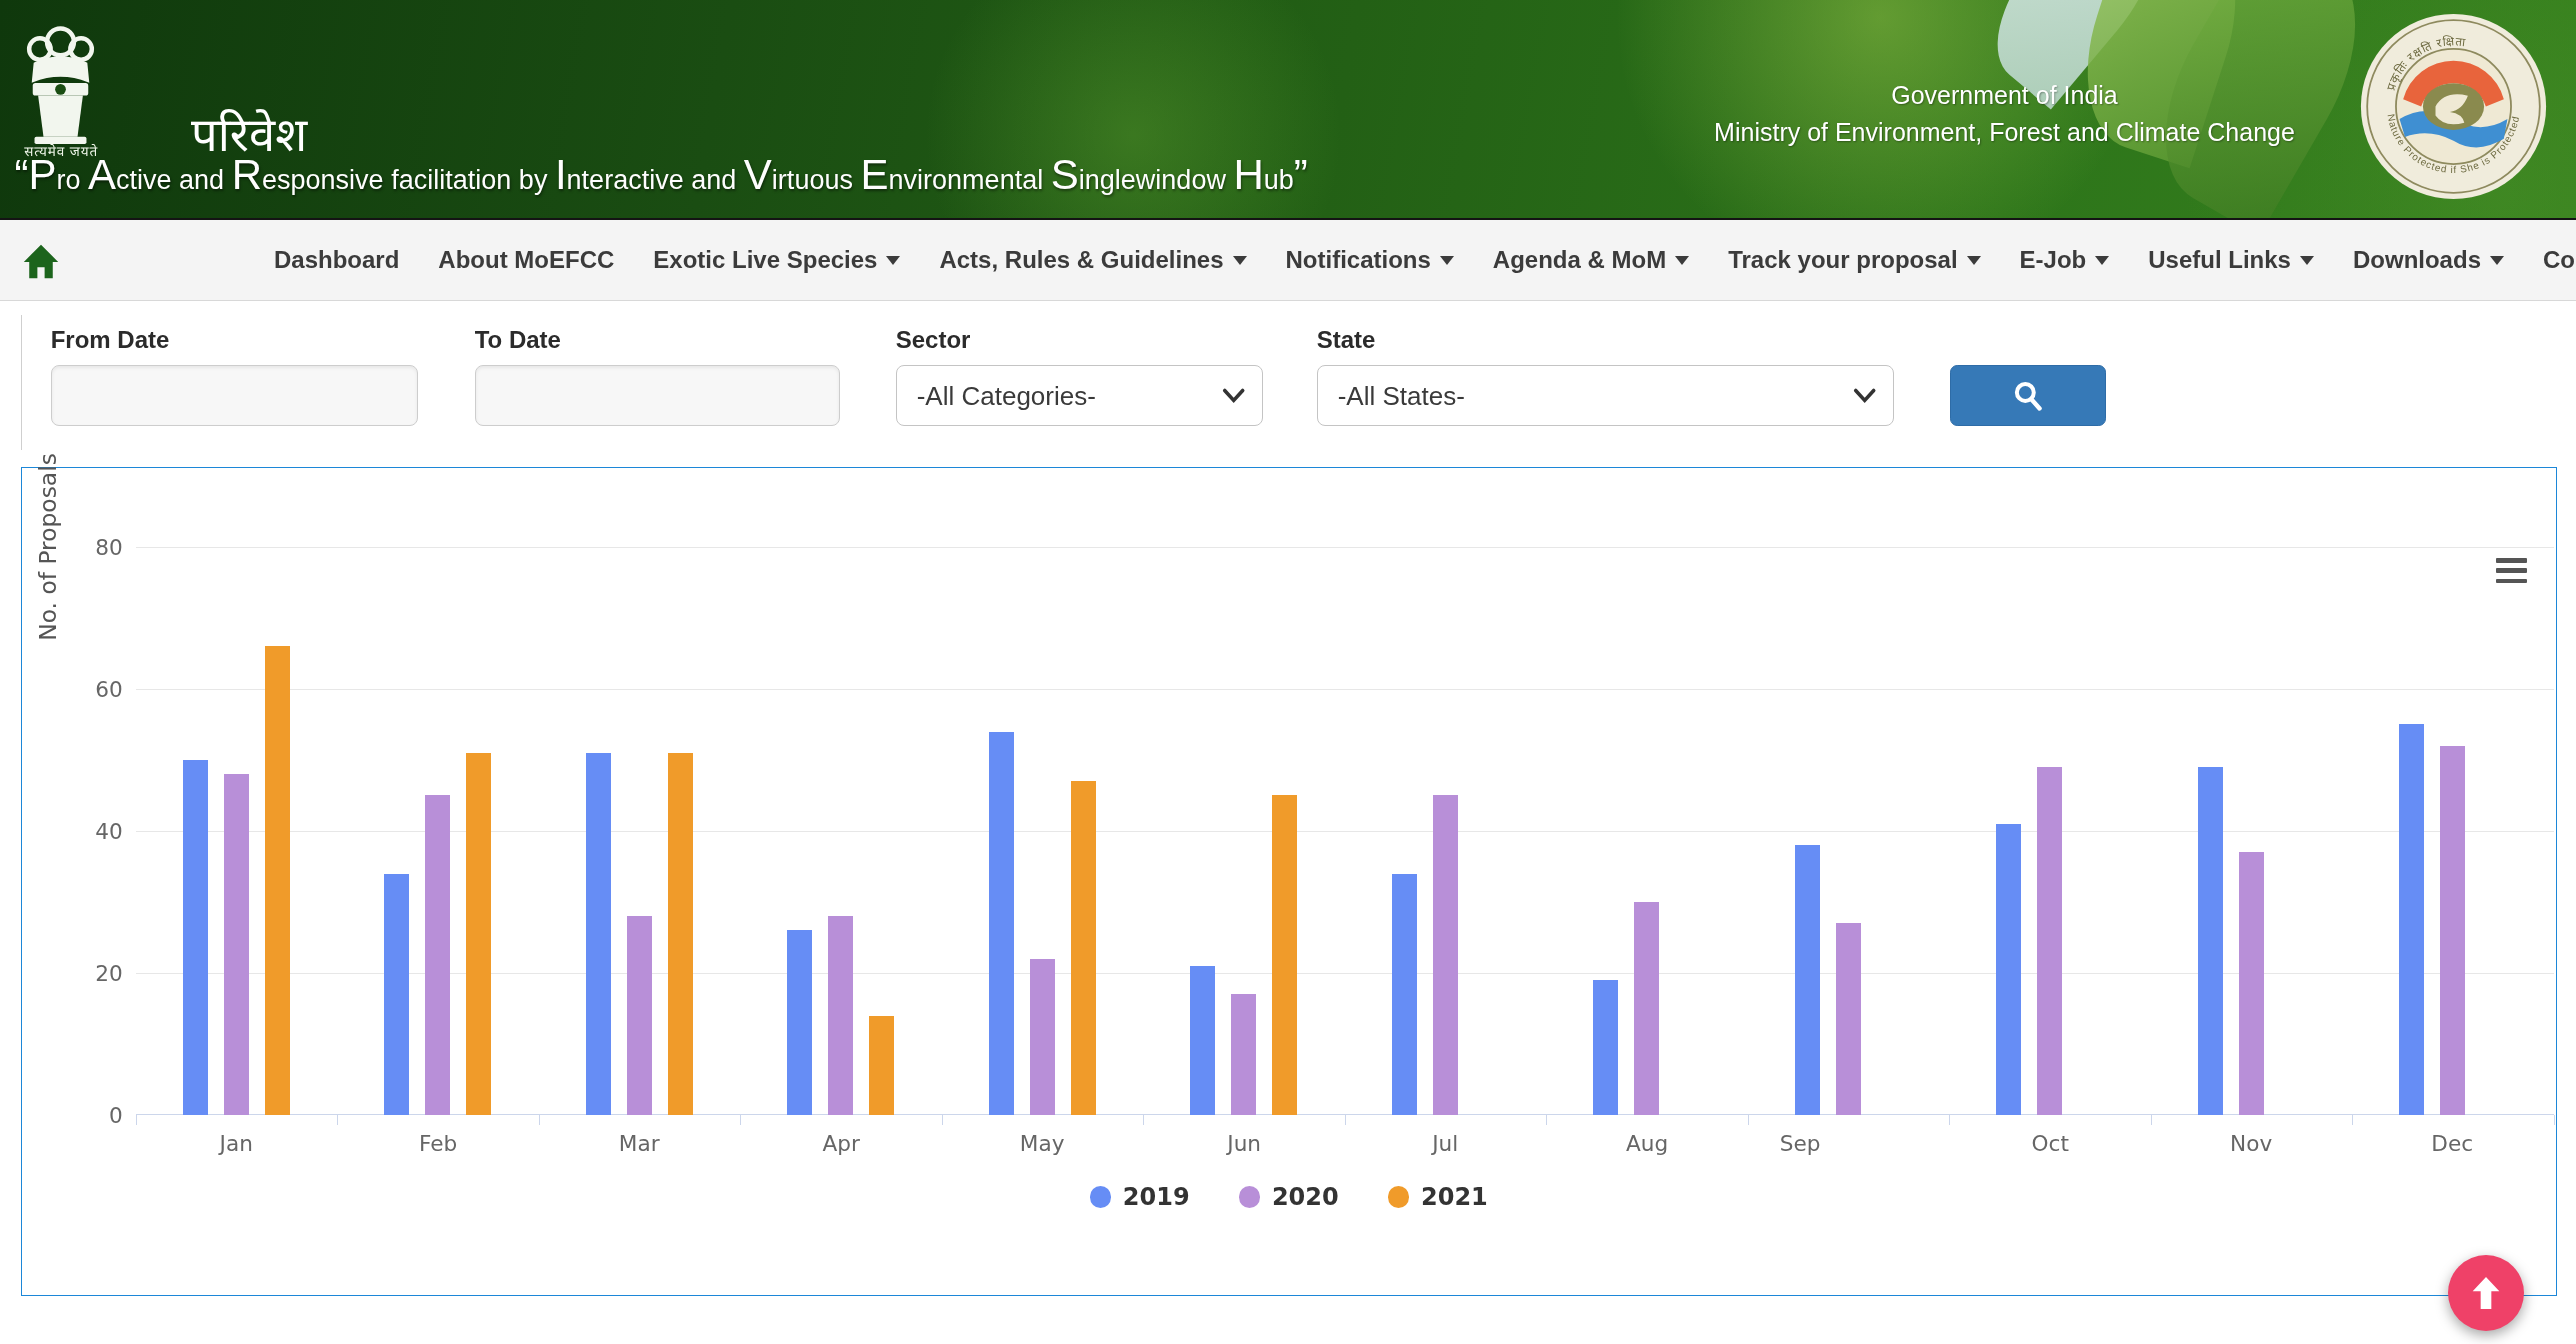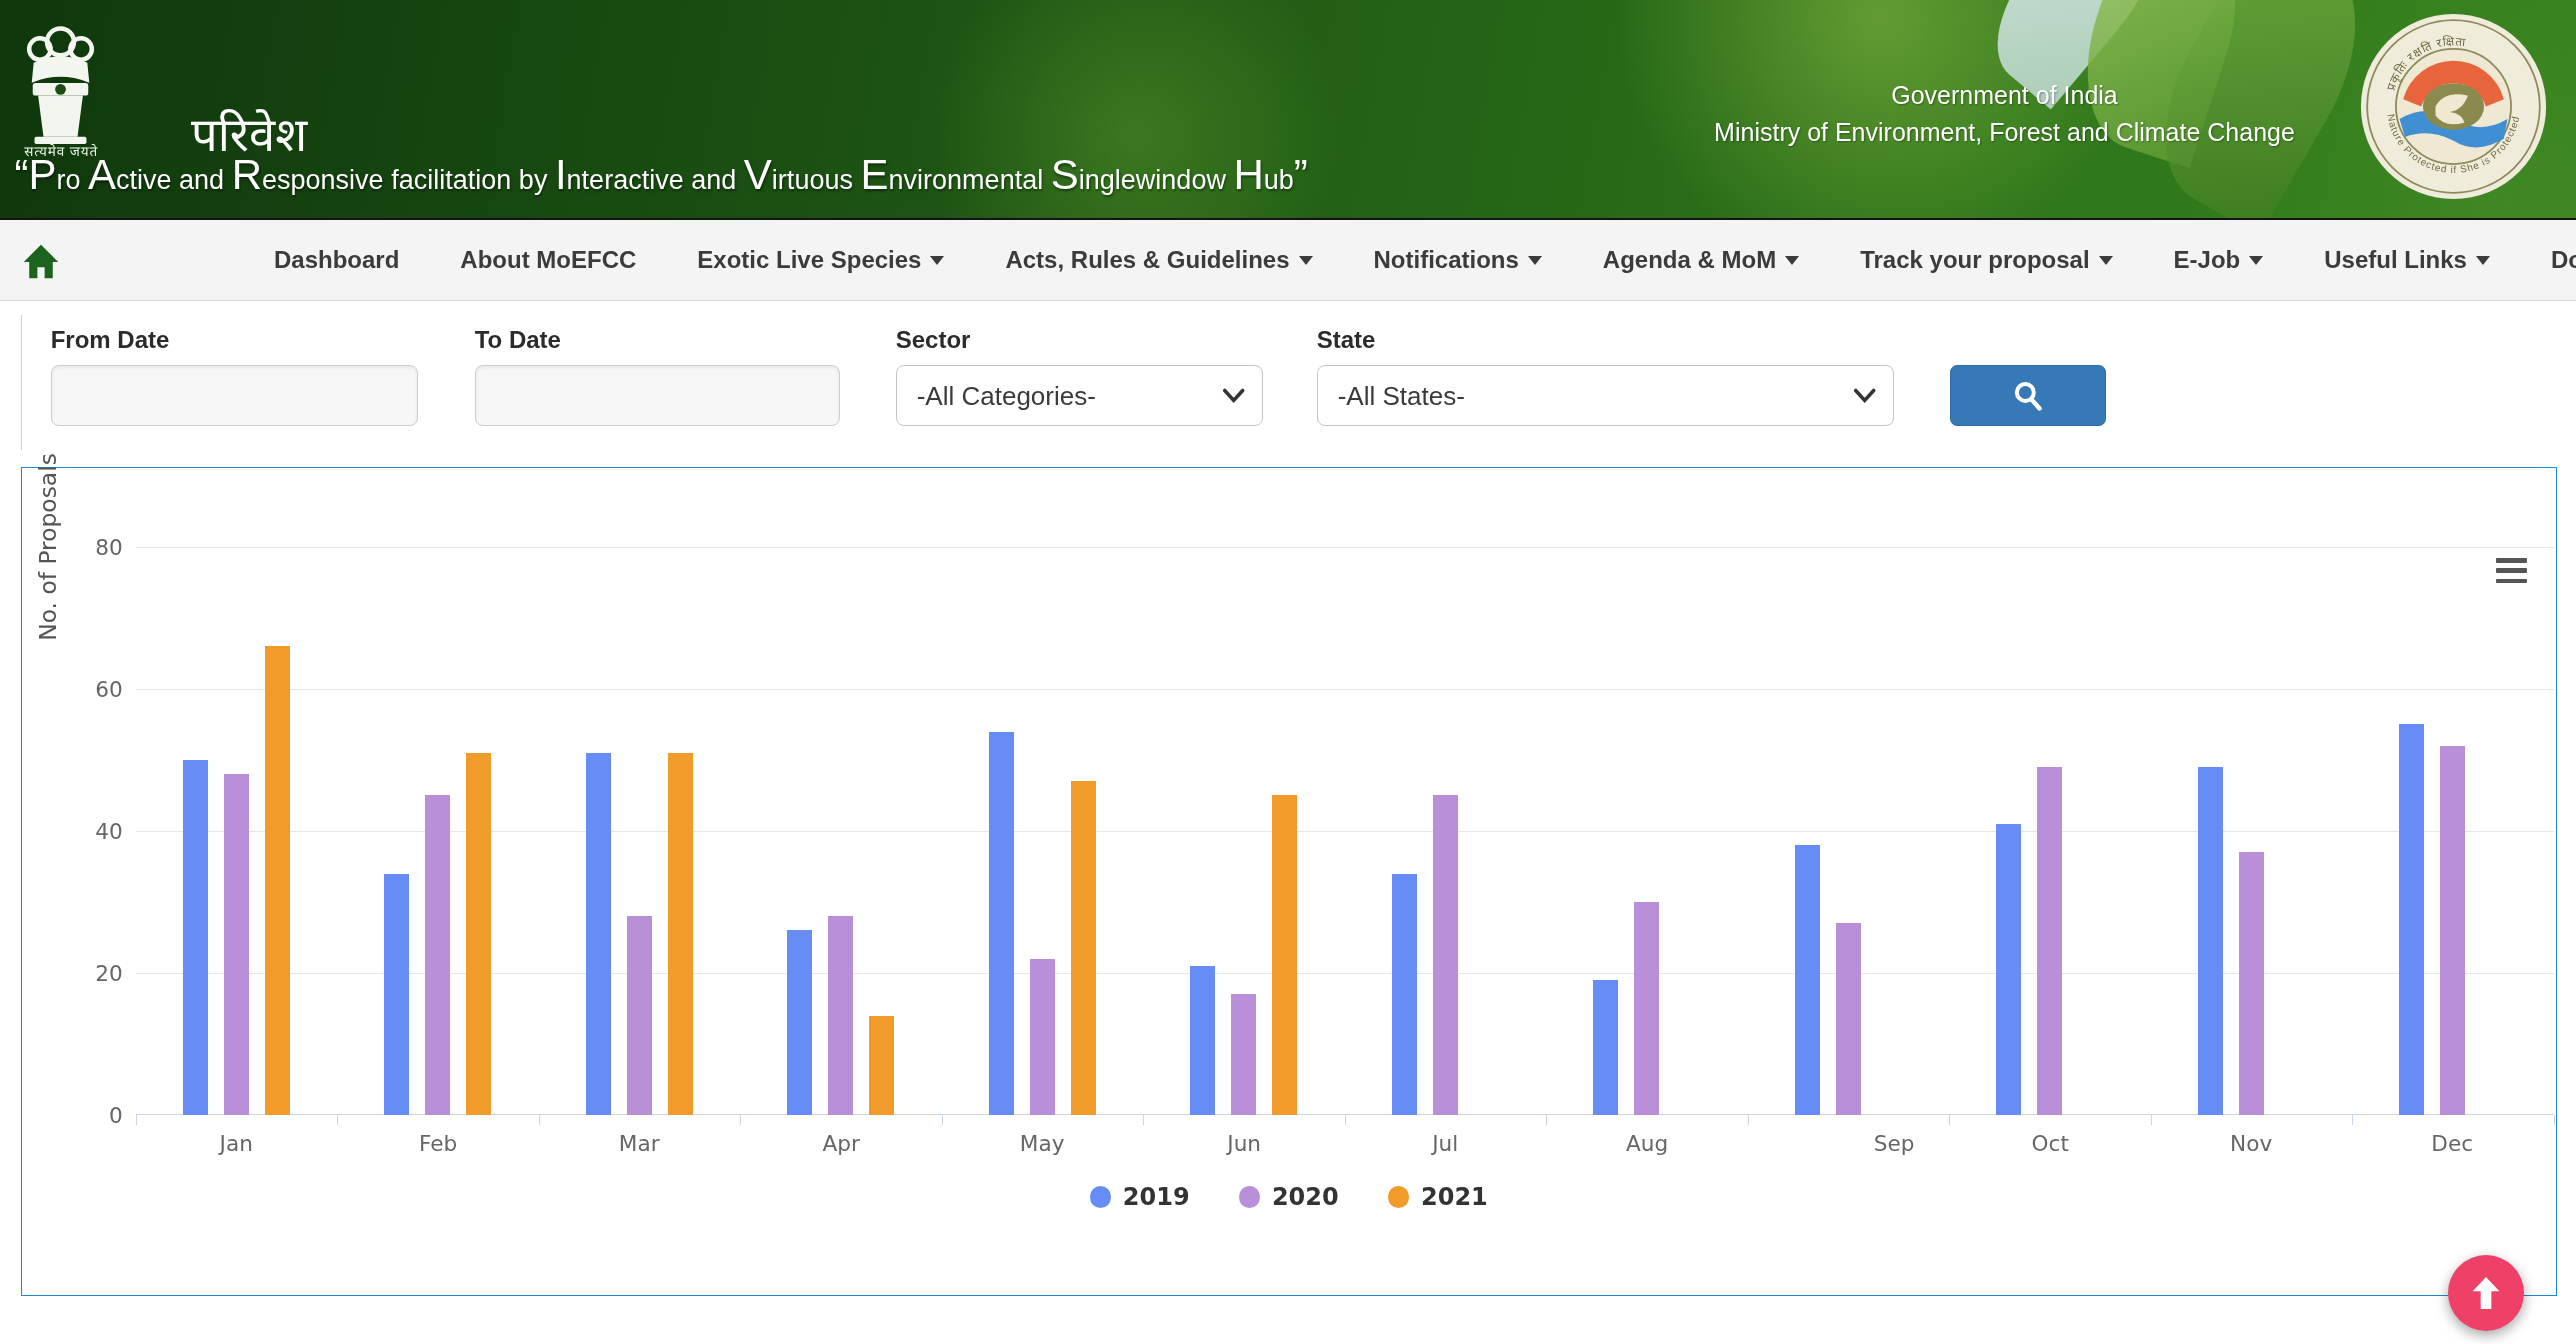--- a/index.html
+++ b/index.html
@@ -31,21 +31,21 @@
   .ministry { position:absolute; left:1645px; top:77px; width:719px; text-align:center; font-size:25px; line-height:37px; font-weight:400; color:#fff; text-shadow:0.9px 0.9px 1.8px rgba(0,0,0,.35); }
   .moefcc-logo { position:absolute; right:29px; top:12.6px; width:187px; height:187px; }
 
   
   .nav {
     position:absolute; left:0; top:218px; width:2576px; height:83px;
     background:#f4f4f4; border-top:2.7px solid #141414; border-bottom:0.9px solid #d8d8d8;
     display:flex; align-items:center;
   }
   .home-btn { position:absolute; left:21.6px; top:21.6px; width:38px; height:38px; cursor:pointer; }
-  .nav-items { position:absolute; left:274px; top:0; height:100%; width:2287px; display:flex; align-items:center; gap:61px; }
+  .nav-items { position:absolute; left:274px; top:0; height:100%; width:2287px; display:flex; align-items:center; gap:39px; }
   .nav-item { font-size:24px; font-weight:700; color:#3b3b3b; white-space:nowrap; cursor:pointer; display:flex; align-items:center; }
   .nav-item.has-caret::after { content:""; display:inline-block; margin-left:9px; border-left:7.2px solid transparent; border-right:7.2px solid transparent; border-top:9px solid #3b3b3b; }
 
   
   .filters { position:absolute; left:20.7px; top:315px; width:2536px; height:135px; border-left:0.9px solid #cfcfcf; }
   .f-label { position:absolute; top:10.8px; font-size:24px; font-weight:700; color:#2b2b2b; }
   .f-input { position:absolute; top:50px; height:61px; background:#f7f7f7; border:1.8px solid #cdcdcd; border-radius:8px; box-shadow:inset 0 1.8px 3.6px rgba(0,0,0,.07); font-size:25px; padding:0 16px; color:#333; }
   .sel-wrap { position:absolute; top:50px; height:61px; background:#fff; border:1.8px solid #c4c4c4; border-radius:8px; }
   .sel-wrap select { width:100%; height:100%; border:none; background:transparent; appearance:none; -webkit-appearance:none; font-size:26px; color:#3a3a3a; padding:0 54px 0 20px; font-family:"Liberation Sans",sans-serif; }
   .sel-wrap svg { position:absolute; right:16px; top:20px; pointer-events:none; }
@@ -284,21 +284,21 @@
         <div class="ytick-label" style="left: 47px; top: 209px;">60</div>
         <div class="ytick-label" style="left: 47px; top: 67px;">80</div>
         <div class="x-label" style="left: 114px;">Jan</div>
         <div class="x-label" style="left: 316px;">Feb</div>
         <div class="x-label" style="left: 517px;">Mar</div>
         <div class="x-label" style="left: 719px;">Apr</div>
         <div class="x-label" style="left: 920px;">May</div>
         <div class="x-label" style="left: 1122px;">Jun</div>
         <div class="x-label" style="left: 1323px;">Jul</div>
         <div class="x-label" style="left: 1525px;">Aug</div>
-        <div class="x-label" style="left: 1772px;">Sep</div>
+        <div class="x-label" style="left: 1678px;">Sep</div>
         <div class="x-label" style="left: 1928px;">Oct</div>
         <div class="x-label" style="left: 2129px;">Nov</div>
         <div class="x-label" style="left: 2330px;">Dec</div>
       </div>
   </div>
 
   <div class="scroll-top">
     <svg width="32" height="36" viewBox="0 0 36 40">
       <path d="M18 2 L33 18 L24 18 L24 38 L12 38 L12 18 L3 18 Z" fill="#fff"></path>
     </svg>

